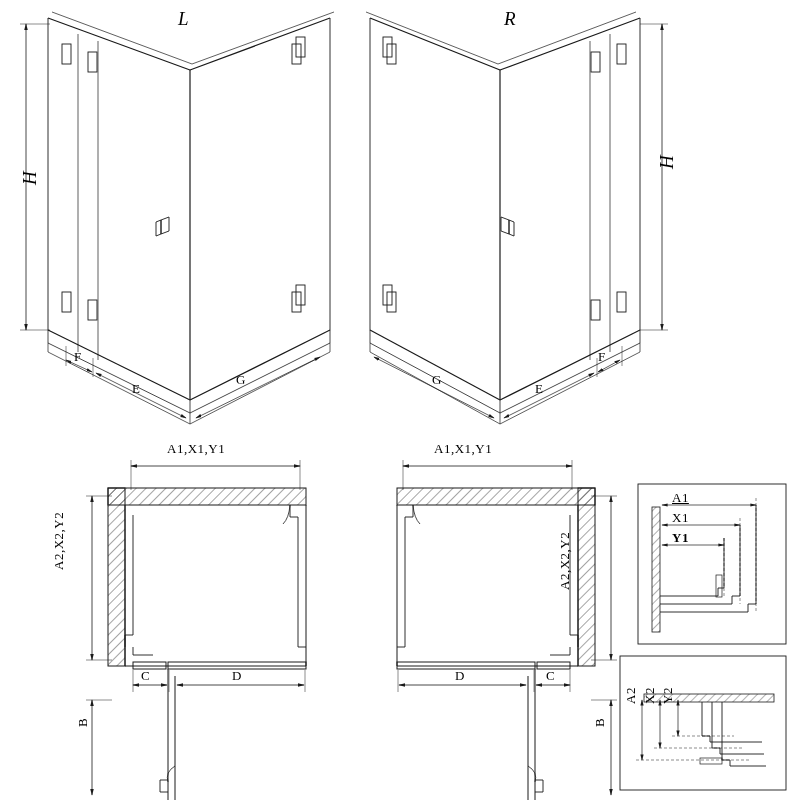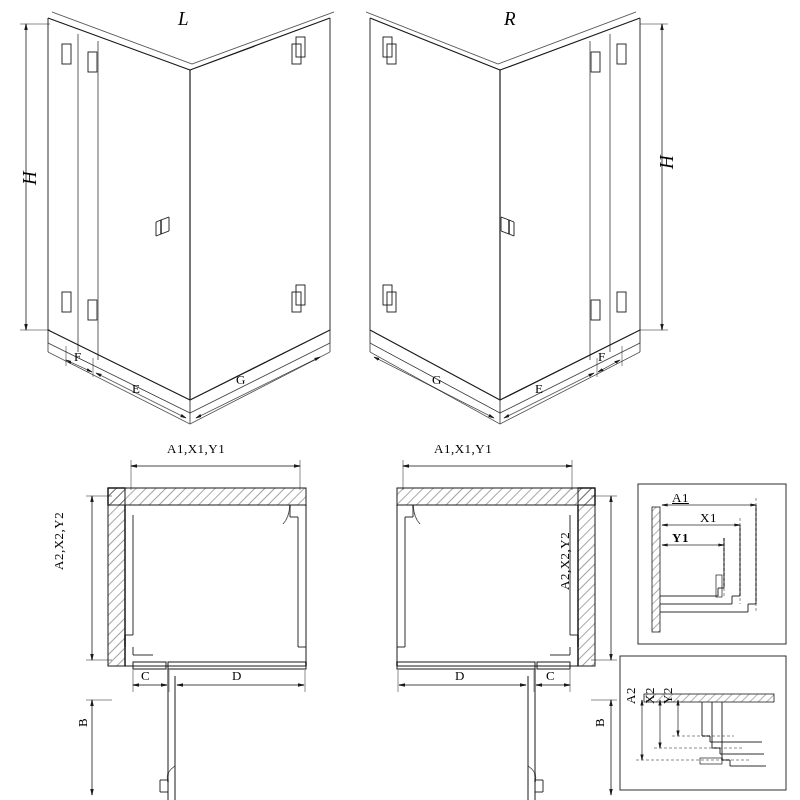--- a/index.html
+++ b/index.html
@@ -316,20 +316,20 @@
 
   <div class="lbl" style="left:141px; top:668px;">C</div>
   <div class="lbl" style="left:232px; top:668px;">D</div>
   <div class="lbl" style="left:455px; top:668px;">D</div>
   <div class="lbl" style="left:546px; top:668px;">C</div>
 
   <div class="lbl vert" style="left:80px; top:735px; transform:translate(-50%,-50%) rotate(-90deg);">B</div>
   <div class="lbl vert" style="left:597px; top:735px; transform:translate(-50%,-50%) rotate(-90deg);">B</div>
 
   <div class="lbl" style="left:672px; top:490px;text-decoration:underline;">A1</div>
-  <div class="lbl" style="left:700px; top:510px;">X1</div>
+  <div class="lbl" style="left:672px; top:510px;">X1</div>
   <div class="lbl" style="left:672px; top:530px;font-weight:bold;">Y1</div>
 
   <div class="lbl vert" style="left:631px; top:712px; transform:translate(-50%,-50%) rotate(-90deg);">A2</div>
   <div class="lbl vert" style="left:650px; top:712px; transform:translate(-50%,-50%) rotate(-90deg);">X2</div>
   <div class="lbl vert" style="left:668px; top:712px; transform:translate(-50%,-50%) rotate(-90deg);">Y2</div>
 
 </div>
 
 </body></html>

